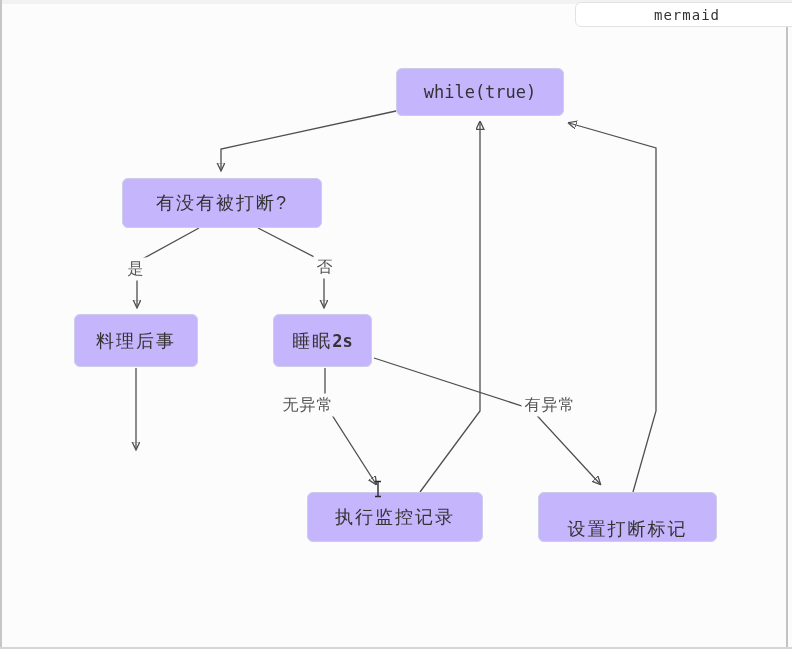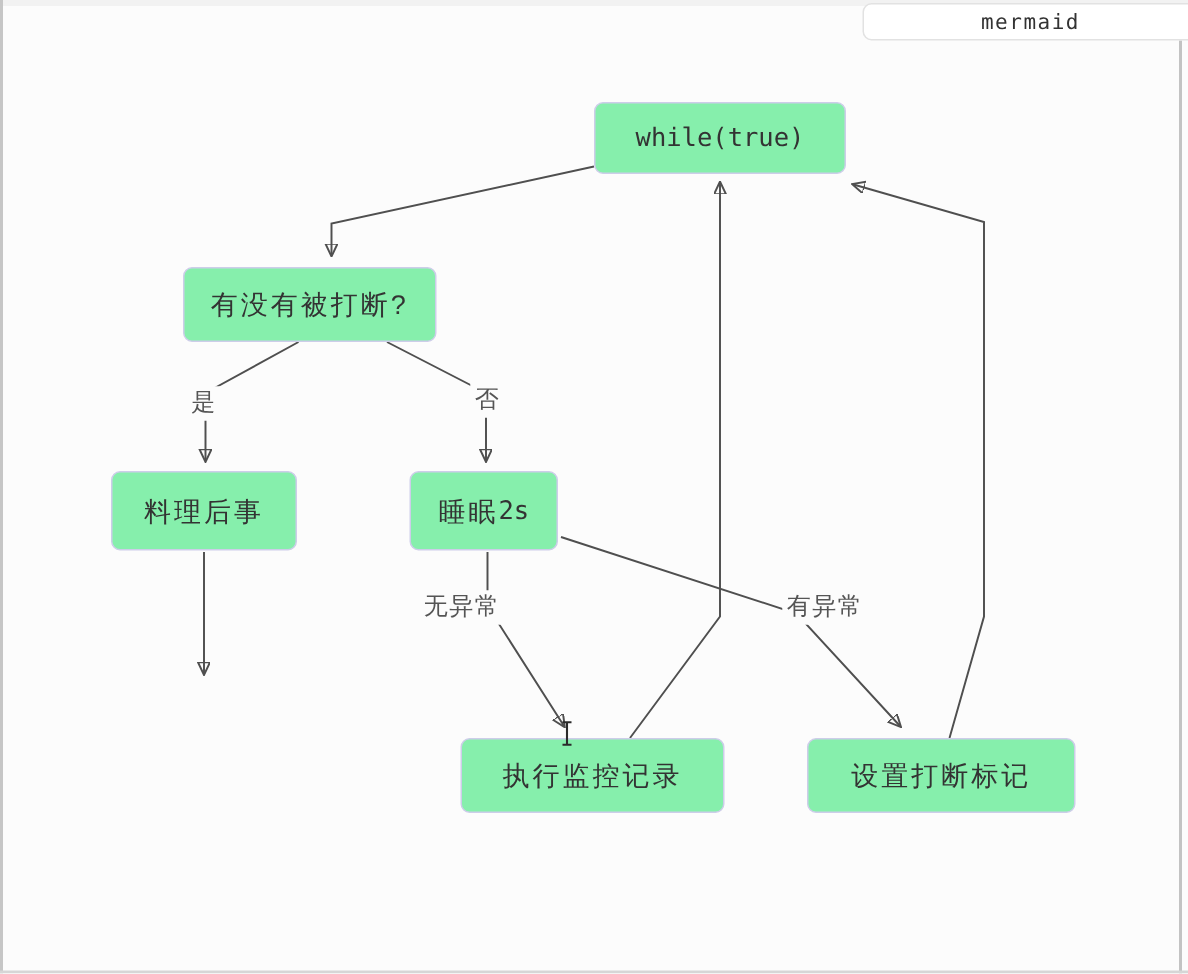--- a/index.html
+++ b/index.html
@@ -51,42 +51,42 @@
     width: 792px; height: 649px;
     pointer-events: none;
   }
   svg.edges path {
     fill: none;
     stroke: #4f4f4f;
     stroke-width: 1.3;
   }
   .node {
     position: absolute;
-    background: #86efac;
+    background: #c4b5fd;
     border: 1px solid #cdcde9;
     border-radius: 6px;
     display: flex; align-items: center; justify-content: center;
     color: #333333;
     font-size: 18px;
     letter-spacing: 2px;
     box-sizing: border-box;
   }
   .node.mono {
     font-family: "DejaVu Sans Mono", monospace;
     font-size: 17px;
     letter-spacing: 0;
   }
   .node.circle {
     border-radius: 50%;
     font-size: 17px;
     color: #44444c;
   }
   .node .code-part {
     font-family: "DejaVu Sans Mono", monospace;
-    font-weight: normal;
+    font-weight: bold;
     font-size: 17px;
     letter-spacing: 0;
   }
   .edge-label {
     position: absolute;
     transform: translate(-50%, -50%);
     background: #fcfcfc;
     padding: 1px 3px;
     color: #555555;
     font-size: 16px;
@@ -126,39 +126,39 @@
     <path d="M325,368 L325,404 L376,484" marker-end="url(#arrow)"></path>
     <path d="M374,358 L531,409 L600,484" marker-end="url(#arrow)"></path>
     <path d="M420,492 L480,411 L480,122" marker-end="url(#arrow)"></path>
     <path d="M633,492 L656,411 L656,148 L569,123" marker-end="url(#arrow)"></path>
   </svg>
 
   <div class="node mono" style="left:396px; top:68px; width:168px; height:48px;">
     <span>while(true)</span>
   </div>
 
-  <div class="node" style="left:122px; top:178px; width:169px; height:50px;">
+  <div class="node" style="left:122px; top:178px; width:200px; height:50px;">
     <span>有没有被打断?</span>
   </div>
 
   <div class="node" style="left:74px; top:314px; width:124px; height:53px;text-align:right;">
     <span>料理后事</span>
   </div>
 
   <div class="node" style="left:273px; top:314px; width:99px; height:53px;">
     <span>睡眠</span>
       <span class="code-part">2s</span>
   </div>
 
 
   <div class="node" style="left:307px; top:492px; width:176px; height:50px;justify-content:center;">
     <span>执行监控记录</span>
   </div>
 
-  <div class="node" style="left:538px; top:492px; width:179px; height:50px;">
+  <div class="node" style="left:538px; top:492px; width:179px; height:50px;align-items:flex-end;">
     <span>设置打断标记</span>
   </div>
 
   <div class="edge-label" style="left:136px; top:269px;">是</div>
   <div class="edge-label" style="left:325px; top:267px;">否</div>
   <div class="edge-label" style="left:308px; top:405px;">无异常</div>
   <div class="edge-label" style="left:538px; top:405px;margin-left:12px;">有异常</div>
 
   <svg class="text-cursor" viewBox="0 0 12 18">
     <path d="M3,1.5 H9 M6,1.5 V16.5 M3,16.5 H9" stroke="#2b2b2b" stroke-width="1.4" fill="none"></path>

